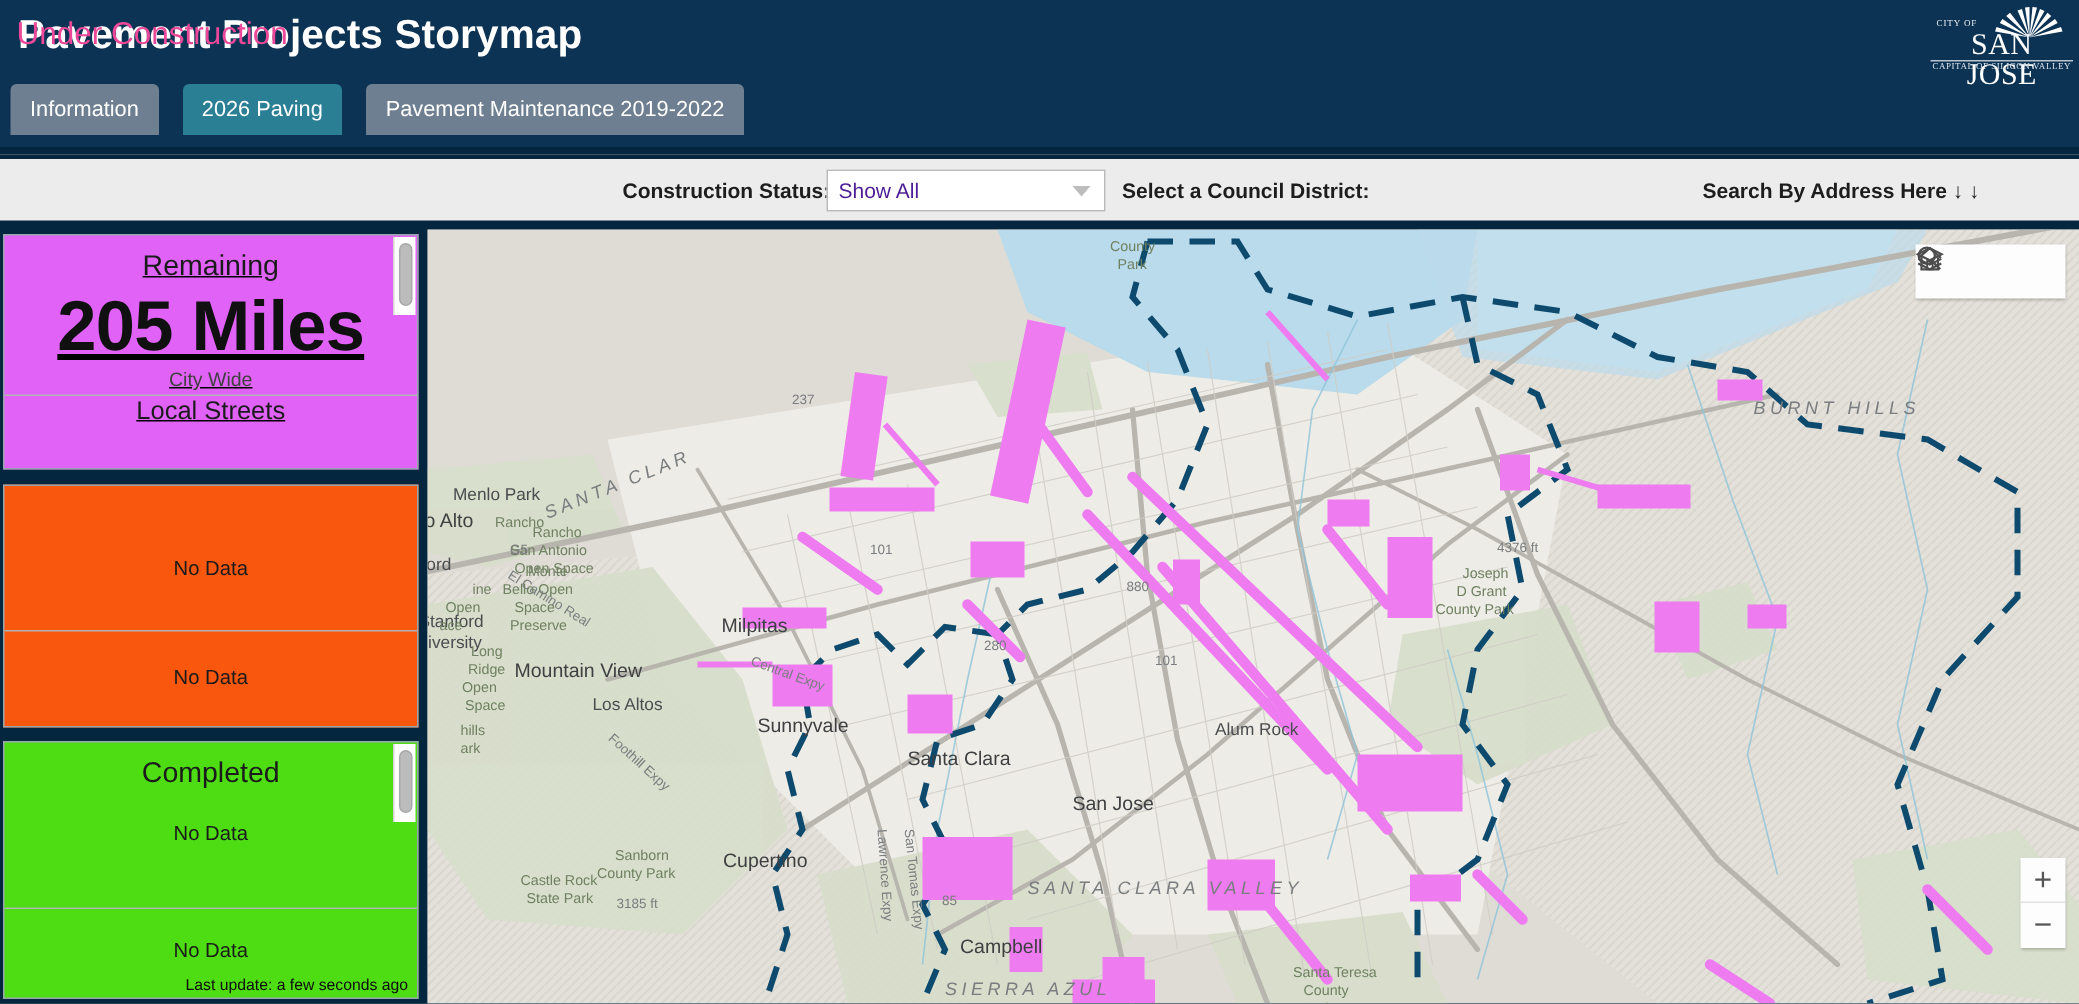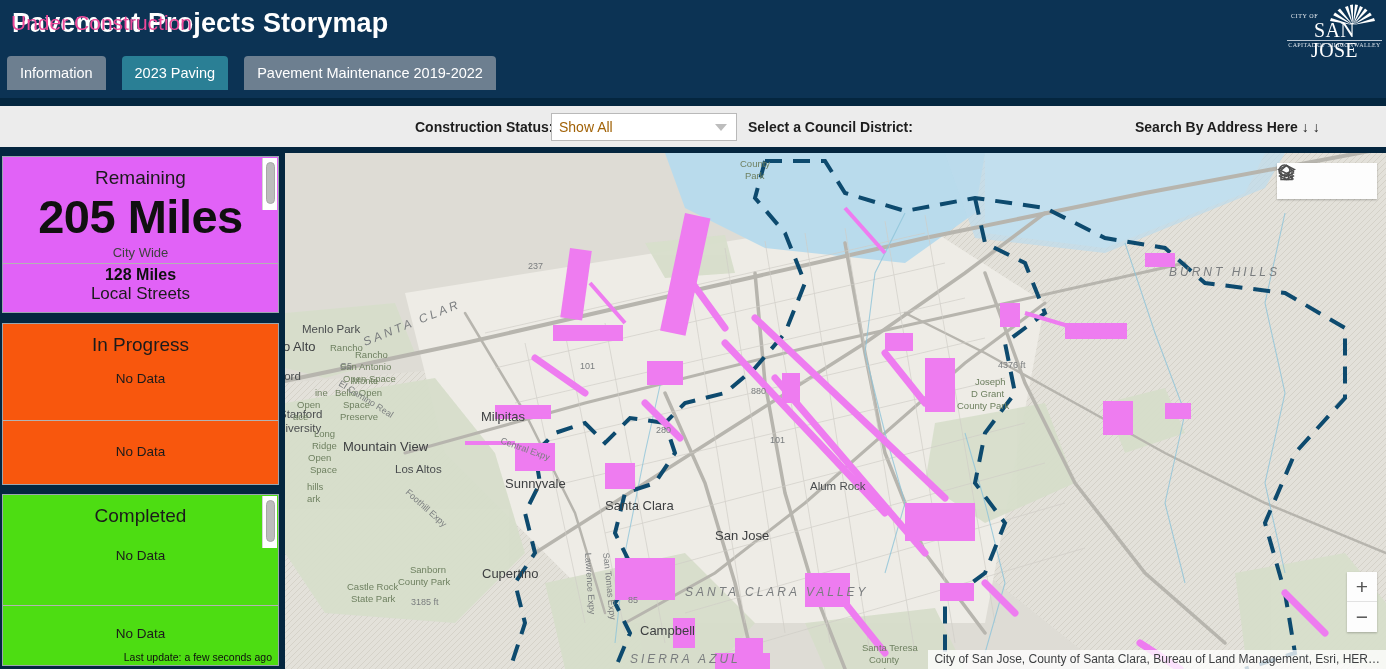--- a/index.html
+++ b/index.html
@@ -68,38 +68,38 @@
   }
   .lbl-status { position: absolute; left: 415px; top: 119px; }
   .lbl-district { position: absolute; left: 748px; top: 119px; }
   .tb-select {
     position: absolute; height: 28px; background: #fff; border: 1px solid #b9b9b9;
     display: flex; align-items: center; cursor: pointer;
   }
   #sel-status { left: 551px; top: 113px; width: 186px; }
   #sel-district { left: 904px; top: 113px; width: 186px; }
   .tb-select .val {
-    flex: 1; padding-left: 7px; font-size: 14px; color: #a16207; white-space: nowrap;
+    flex: 1; padding-left: 7px; font-size: 14px; color: #4c1d95; white-space: nowrap;
   }
   .caret {
     width: 0; height: 0; border-left: 6px solid transparent; border-right: 6px solid transparent;
     border-top: 7px solid #bdbdbd; margin-right: 9px;
   }
   .search-hint {
     position: absolute; left: 1135px; top: 119px;
     font-size: 14px; font-weight: bold; color: #1d1d1d; white-space: nowrap;
   }
 
   
   .sidebar { position: absolute; left: 0; top: 153px; width: 283px; height: 516px; background:#04263f; }
   .panel {
     position: absolute; left: 2px; width: 277px;
     border: 1px solid #9aa6ae; overflow: hidden;
   }
-  .panel.remaining { top: 3px; height: 157px; background: #e162f7; }
+  .panel.remaining { top: 3px; height: 157px; background: #e162f7; text-decoration: underline; }
   .panel.progress  { top: 170px; height: 162px; background: #f8570d; }
   .panel.completed { top: 341px; height: 172px; background: #4ddd12; }
 
   .p-title { text-align: center; font-size: 19px; color: #1b1b1b; padding-top: 10px; font-weight: 300; }
   .p-big { text-align: center; font-size: 47px; font-weight: bold; color: #101010; line-height: 56px; letter-spacing: -.5px; }
   .p-sub { text-align: center; font-size: 13px; color: #404040; }
   .p-divider { border-top: 1px solid #b3b3b3; margin-top: 3px; }
   .p-bold { text-align: center; font-size: 16px; font-weight: bold; color: #101010; padding-top: 2px; }
   .p-cap { text-align: center; font-size: 17px; color: #1b1b1b; font-weight: 300; }
   .p-nodata { text-align: center; font-size: 13.5px; color: #1b1b1b; }
@@ -180,21 +180,21 @@
             <path d="M26 22 L4 15 L3 18 Z"></path>
         </g>
       </svg>
       <div class="cityof">CITY OF</div>
       <div class="sanjose">SAN JOSE</div>
       <div class="capital">CAPITAL OF SILICON VALLEY</div>
     </div>
 
     <div class="tabs">
       <div class="tab">Information</div>
-      <div class="tab active">2023 Paving</div>
+      <div class="tab active">2026 Paving</div>
       <div class="tab">Pavement Maintenance 2019-2022</div>
     </div>
   </div>
 
   <div class="toolbar"></div>
   <div class="tb-title">Under Construction</div>
 
   <div class="tb-label lbl-status">Construction Status:</div>
   <div class="tb-select" id="sel-status">
     <span class="val">Show All</span>
@@ -205,30 +205,28 @@
 
   <div class="search-hint">Search By Address Here ↓ ↓</div>
 
   <div class="sidebar">
 
     <div class="panel remaining">
       <div class="p-title">Remaining</div>
       <div class="p-big">205 Miles</div>
       <div class="p-sub">City Wide</div>
       <div class="p-divider"></div>
-      <div class="p-bold">128 Miles</div>
       <div class="p-cap">Local Streets</div>
       <div class="vscroll">
         <div class="thumb"></div>
       </div>
     </div>
 
     <div class="panel progress">
       <div class="sec-a">
-        <div class="p-title">In Progress</div>
         <div class="p-nodata nodata-a">No Data</div>
       </div>
       <div class="sec-b">
         <div class="p-nodata nodata-b">No Data</div>
       </div>
     </div>
 
     <div class="panel completed">
       <div class="sec-a" style="height:110px">
         <div class="p-title">Completed</div>
@@ -451,16 +449,15 @@
             <path d="M1.8 12.7 L9.5 16.5 L17.2 12.7" fill="none" stroke="#4d4d4d" stroke-width="1.4"></path>
           </svg>
       </div>
     </div>
 
     <div class="zoom-ctrl">
       <div class="zin">+</div>
       <div class="zout">−</div>
     </div>
 
-    <div class="attribution">City of San Jose, County of Santa Clara, Bureau of Land Management, Esri, HER…</div>
   </div>
 
 </div>
 
 </body></html>

